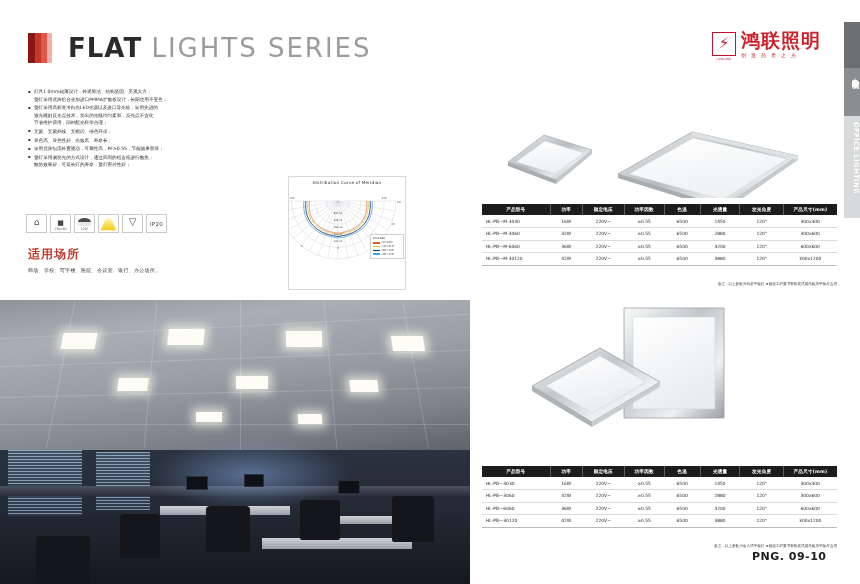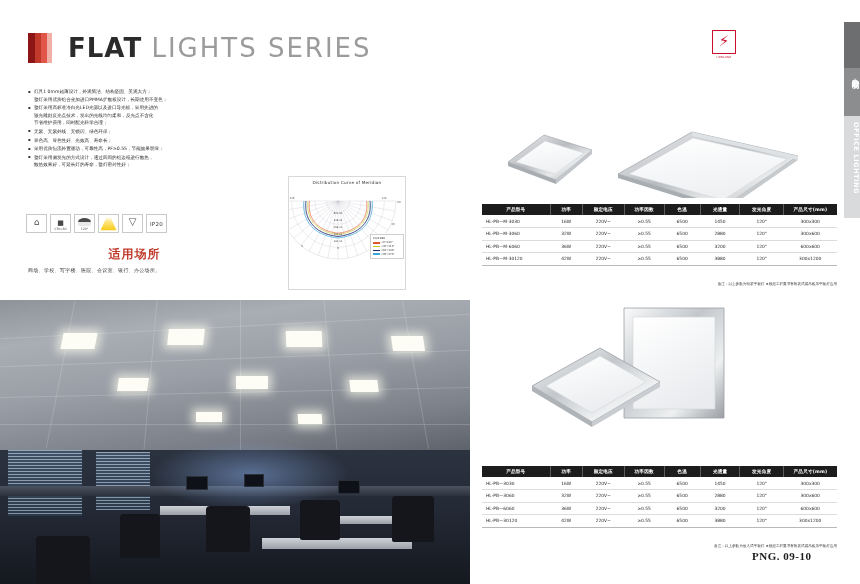--- a/index.html
+++ b/index.html
@@ -35,21 +35,21 @@
   .icon-row { position: absolute; left: 26px; top: 214px; display: flex; gap: 3px; }
   .ic { width: 21px; height: 19px; border: 1px solid #c9c9c9; background: #fff; position: relative; }
   .ic .cap { position: absolute; bottom: 1px; left: 0; right: 0; text-align: center; font-size: 3.2px; color: #555; }
   .ic .gly { position: absolute; top: 2px; left: 0; right: 0; text-align: center; font-size: 9px; line-height: 11px; color: #4a4a4a; }
   .ic-ip { font-size: 5.5px; color: #3a3a3a; display: flex; align-items: center; justify-content: center; height: 100%; letter-spacing: 0.3px; }
   .ic-yellow { color: #f2c200; }
   .ic-beam { background: linear-gradient(to bottom, #ffffff 10%, #ffe680 40%, #f5c400 100%); clip-path: polygon(42% 8%, 58% 8%, 92% 90%, 8% 90%); width: 100%; height: 100%; }
   .ic-lamp { width: 13px; height: 8px; background: linear-gradient(to bottom,#4a4a4a 0 55%, #e8e8e8 55% 100%); border-radius: 60% 60% 30% 30%; margin: 3px auto 0; }
 
   .places { position: absolute; left: 28px; top: 246px; }
-  .places-h { font-size: 12px; color: #c0392b; font-weight: bold; letter-spacing: 1px; text-align: right; }
+  .places-h { font-size: 12px; color: #c0392b; font-weight: bold; letter-spacing: 1px; }
   .places-t { margin-top: 4px; font-size: 5px; color: #3a3a3a; letter-spacing: 0.3px; }
 
   
   .chart-card { position: absolute; left: 288px; top: 176px; width: 118px; height: 114px; background: #fff; border: 1px solid #d8d8d8; }
   .chart-title { text-align: center; font-size: 4.2px; color: #333; margin-top: 3px; letter-spacing: .2px; }
   .polar-wrap { position: relative; width: 118px; height: 88px; }
   .legend { position: absolute; right: 3px; bottom: 14px; width: 34px; border: 1px solid #cfcfcf; padding: 1.5px 2px; background: #fff; }
   .legend-title { font-size: 2.8px; color: #333; margin-bottom: 1px; }
   .lg-row { display: flex; align-items: center; gap: 1.5px; margin-bottom: 0.8px; }
   .lg-sw { width: 7px; height: 1.6px; display: inline-block; }
@@ -96,21 +96,21 @@
   .tbl-2 { left: 482px; top: 466px; }
   .tbl thead th { background: #1c1c1c; color: #fff; font-size: 4.6px; font-weight: bold; padding: 3.2px 0; text-align: center; border-right: 1px solid #5c5c5c; letter-spacing: .2px; }
   .tbl thead th:last-child { border-right: none; }
   .tbl tbody td { padding: 3.3px 0; text-align: center; font-size: 4.4px; color: #2a2a2a; border-bottom: 1px solid #dcdcdc; }
   .tbl tbody tr:last-child td { border-bottom: 1px solid #b9b9b9; }
   .tbl tbody td.model { text-align: left; padding-left: 4px; }
   .tnote { position: absolute; width: 355px; text-align: right; font-size: 3.6px; color: #333; }
   .tnote-1 { left: 482px; top: 282px; }
   .tnote-2 { left: 482px; top: 544px; }
 
-  .pageno { position: absolute; left: 752px; top: 550px; font-size: 11px; font-weight: bold; color: #1c1c1c; letter-spacing: .5px; font-family: Liberation Serif, serif; }
+  .pageno { position: absolute; left: 752px; top: 550px; font-size: 11px; font-weight: bold; color: #1c1c1c; letter-spacing: .5px; }
 </style>
 </head>
 <body>
 
 <div class="page">
 
   <div class="left-col">
 
     <div class="title-block">
       <div class="title-bars">
@@ -305,20 +305,24 @@
       <div class="chair" style="left:36px;top:236px;width:54px;height:48px;"></div>
 
     </div>
   </div>
 
   <div class="logo">
     <div class="logo-mark">
       <span class="bolt">⚡</span>
       <span class="mini">HONLAND</span>
     </div>
+    <div>
+      <div class="logo-txt-1">鸿联照明</div>
+      <div class="logo-txt-2">创造品质之光</div>
+    </div>
   </div>
 
   <div class="sidetab">
     <div class="top"></div>
     <div class="mid"></div>
     <div class="bot"></div>
     <div class="vtxt vtxt-cn">办公照明</div>
     <div class="vtxt vtxt-en">OFFICE LIGHTING</div>
   </div>
 

